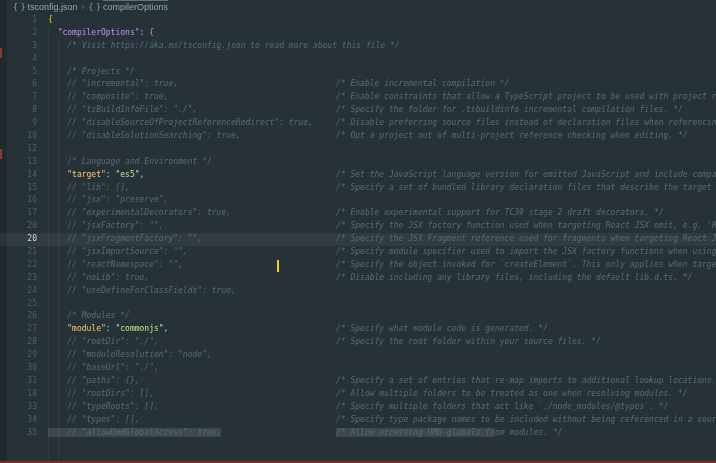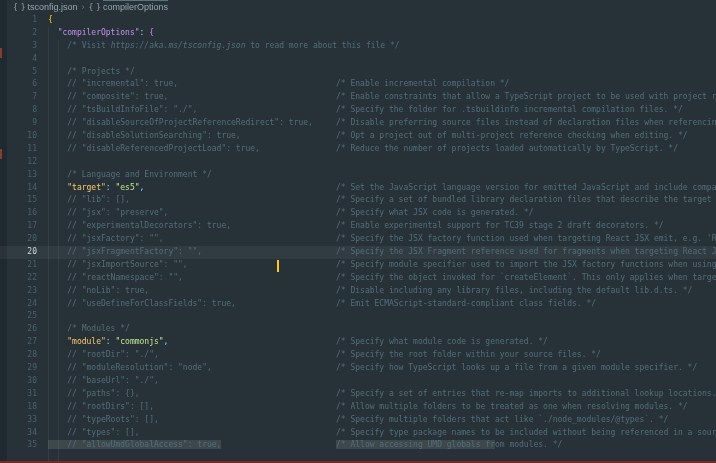--- a/index.html
+++ b/index.html
@@ -18,21 +18,21 @@
   .crumb{display:flex;align-items:center;gap:3px;cursor:pointer;}
   .crumb .ic{font-family:"DejaVu Sans Mono",monospace;font-size:8px;color:#8fa3ab;letter-spacing:-1px;}
   .crumb-sep{color:#647d88;font-size:9px;}
   .code-lines{position:absolute;top:14px;left:0;width:716px;}
   .line{position:relative;height:12.9px;line-height:12.9px;font-size:8px;white-space:pre;width:716px;}
   .line.active{background:var(--currentLine);}
   .num{position:absolute;left:0;top:0;width:37px;text-align:right;color:var(--gutter);}
   .line.active .num{color:var(--gutterActive);}
   .code{position:absolute;left:48px;top:0;}
   .cmt{position:absolute;left:336px;top:0;}
-  .c{color:var(--comment);}
+  .c{color:var(--comment);font-style:italic;}
   .cl{color:var(--comment);font-style:italic;}
   .k1{color:var(--purple);}
   .k2{color:var(--yellow);}
   .b1{color:var(--gold);}
   .b2{color:var(--purple);}
   .s{color:var(--green);}
   .pc{color:var(--cyan);}
   .sel{background:rgba(255,255,255,0.11);}
   .indent-guide{position:absolute;width:1px;background:rgba(255,255,255,0.06);}
   .cursor{position:absolute;width:2px;height:12px;background:var(--cursor);}
@@ -63,38 +63,37 @@
       <div class="line"><span class="num">1</span><span class="code"><span class="b1">{</span></span></div>
       <div class="line"><span class="num">2</span><span class="code"><span class="k1">  "compilerOptions"</span><span class="pc">: </span><span class="b2">{</span></span></div>
       <div class="line"><span class="num">3</span><span class="code"><span class="c">    /* Visit </span><span class="cl">https://aka.ms/tsconfig.json</span><span class="c"> to read more about this file */</span></span></div>
       <div class="line"><span class="num">4</span><span class="code"></span></div>
       <div class="line"><span class="num">5</span><span class="code"><span class="c">    /* Projects */</span></span></div>
       <div class="line"><span class="num">6</span><span class="code"><span class="c">    // "incremental": true,</span></span><span class="cmt"><span class="c">/* Enable incremental compilation */</span></span></div>
       <div class="line"><span class="num">7</span><span class="code"><span class="c">    // "composite": true,</span></span><span class="cmt"><span class="c">/* Enable constraints that allow a TypeScript project to be used with project references. */</span></span></div>
       <div class="line"><span class="num">8</span><span class="code"><span class="c">    // "tsBuildInfoFile": "./",</span></span><span class="cmt"><span class="c">/* Specify the folder for .tsbuildinfo incremental compilation files. */</span></span></div>
       <div class="line"><span class="num">9</span><span class="code"><span class="c">    // "disableSourceOfProjectReferenceRedirect": true,</span></span><span class="cmt"><span class="c">/* Disable preferring source files instead of declaration files when referencing composite projects. */</span></span></div>
       <div class="line"><span class="num">10</span><span class="code"><span class="c">    // "disableSolutionSearching": true,</span></span><span class="cmt"><span class="c">/* Opt a project out of multi-project reference checking when editing. */</span></span></div>
-      <div class="line"><span class="num">11</span><span class="code"><span class="c">    // "disableReferencedProjectLoad": true,</span></span><span class="cmt"><span class="c">/* Reduce the number of projects loaded automatically by TypeScript. */</span></span></div>
       <div class="line"><span class="num">12</span><span class="code"></span></div>
       <div class="line"><span class="num">13</span><span class="code"><span class="c">    /* Language and Environment */</span></span></div>
       <div class="line"><span class="num">14</span><span class="code"><span class="k2">    "target"</span><span class="pc">: </span><span class="s">"es5"</span><span class="pc">,</span></span><span class="cmt"><span class="c">/* Set the JavaScript language version for emitted JavaScript and include compatible library declarations. */</span></span></div>
       <div class="line"><span class="num">15</span><span class="code"><span class="c">    // "lib": [],</span></span><span class="cmt"><span class="c">/* Specify a set of bundled library declaration files that describe the target runtime environment. */</span></span></div>
-      <div class="line"><span class="num">16</span><span class="code"><span class="c">    // "jsx": "preserve",</span></span><span class="cmt"><span class="c">/* Specify what JSX code is generated. */</span></span></div>
+      <div class="line"><span class="num">16</span><span class="code"><span class="c">    // "jsx": "preserve",</span></span></div>
       <div class="line"><span class="num">17</span><span class="code"><span class="c">    // "experimentalDecorators": true,</span></span><span class="cmt"><span class="c">/* Enable experimental support for TC39 stage 2 draft decorators. */</span></span></div>
       <div class="line"><span class="num">20</span><span class="code"><span class="c">    // "jsxFactory": "",</span></span><span class="cmt"><span class="c">/* Specify the JSX factory function used when targeting React JSX emit, e.g. 'React.createElement' or 'h' */</span></span></div>
       <div class="line active"><span class="num">20</span><span class="code"><span class="c">    // "jsxFragmentFactory": "",</span></span><span class="cmt"><span class="c">/* Specify the JSX Fragment reference used for fragments when targeting React JSX emit e.g. 'React.Fragment' or 'Fragment'. */</span></span></div>
       <div class="line"><span class="num">21</span><span class="code"><span class="c">    // "jsxImportSource": "",</span></span><span class="cmt"><span class="c">/* Specify module specifier used to import the JSX factory functions when using `jsx: react-jsx*`. */</span></span></div>
       <div class="line"><span class="num">22</span><span class="code"><span class="c">    // "reactNamespace": "",</span></span><span class="cmt"><span class="c">/* Specify the object invoked for `createElement`. This only applies when targeting `react` JSX emit. */</span></span></div>
       <div class="line"><span class="num">23</span><span class="code"><span class="c">    // "noLib": true,</span></span><span class="cmt"><span class="c">/* Disable including any library files, including the default lib.d.ts. */</span></span></div>
-      <div class="line"><span class="num">24</span><span class="code"><span class="c">    // "useDefineForClassFields": true,</span></span><span class="cmt"><span class="c">/* Emit ECMAScript-standard-compliant class fields. */</span></span></div>
+      <div class="line"><span class="num">24</span><span class="code"><span class="c">    // "useDefineForClassFields": true,</span></span></div>
       <div class="line"><span class="num">25</span><span class="code"></span></div>
       <div class="line"><span class="num">26</span><span class="code"><span class="c">    /* Modules */</span></span></div>
       <div class="line"><span class="num">27</span><span class="code"><span class="k2">    "module"</span><span class="pc">: </span><span class="s">"commonjs"</span><span class="pc">,</span></span><span class="cmt"><span class="c">/* Specify what module code is generated. */</span></span></div>
       <div class="line"><span class="num">28</span><span class="code"><span class="c">    // "rootDir": "./",</span></span><span class="cmt"><span class="c">/* Specify the root folder within your source files. */</span></span></div>
-      <div class="line"><span class="num">29</span><span class="code"><span class="c">    // "moduleResolution": "node",</span></span><span class="cmt"><span class="c">/* Specify how TypeScript looks up a file from a given module specifier. */</span></span></div>
+      <div class="line"><span class="num">29</span><span class="code"><span class="c">    // "moduleResolution": "node",</span></span></div>
       <div class="line"><span class="num">30</span><span class="code"><span class="c">    // "baseUrl": "./",</span></span></div>
       <div class="line"><span class="num">31</span><span class="code"><span class="c">    // "paths": {},</span></span><span class="cmt"><span class="c">/* Specify a set of entries that re-map imports to additional lookup locations. */</span></span></div>
       <div class="line"><span class="num">18</span><span class="code"><span class="c">    // "rootDirs": [],</span></span><span class="cmt"><span class="c">/* Allow multiple folders to be treated as one when resolving modules. */</span></span></div>
       <div class="line"><span class="num">33</span><span class="code"><span class="c">    // "typeRoots": [],</span></span><span class="cmt"><span class="c">/* Specify multiple folders that act like `./node_modules/@types`. */</span></span></div>
       <div class="line"><span class="num">34</span><span class="code"><span class="c">    // "types": [],</span></span><span class="cmt"><span class="c">/* Specify type package names to be included without being referenced in a source file. */</span></span></div>
       <div class="line"><span class="num">35</span><span class="code"><span class="c sel">    // "allowUmdGlobalAccess": true,</span></span><span class="cmt"><span class="c sel">/* Allow accessing UMD globals fr</span><span class="c">om modules. */</span></span></div>
     </div>
 
   <div class="indent-guide" style="left:47.5px;top:27px;height:436px;"></div>
   <div class="indent-guide" style="left:57.5px;top:40px;height:423px;"></div>

